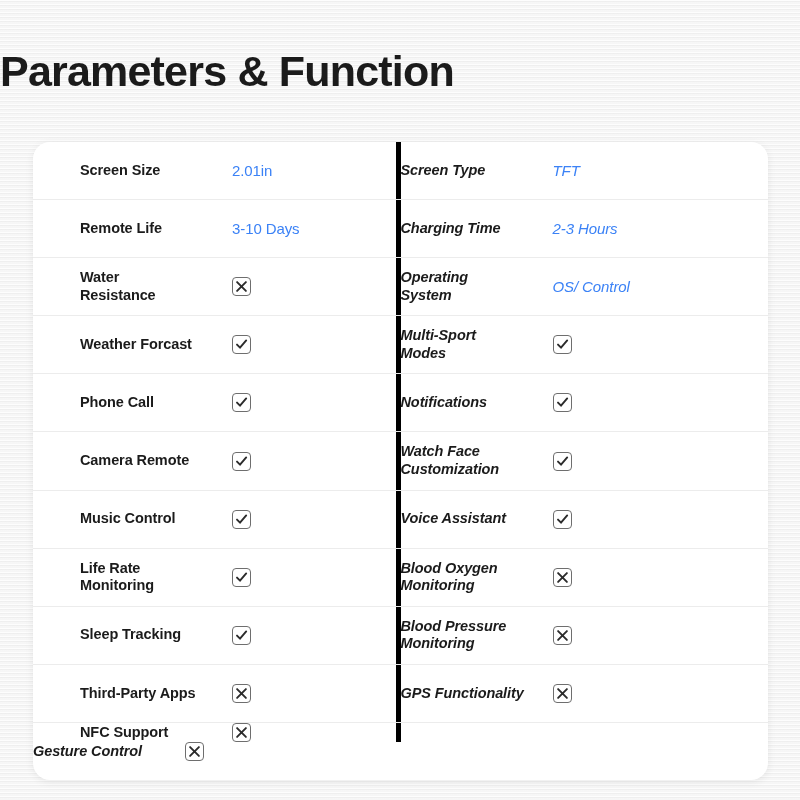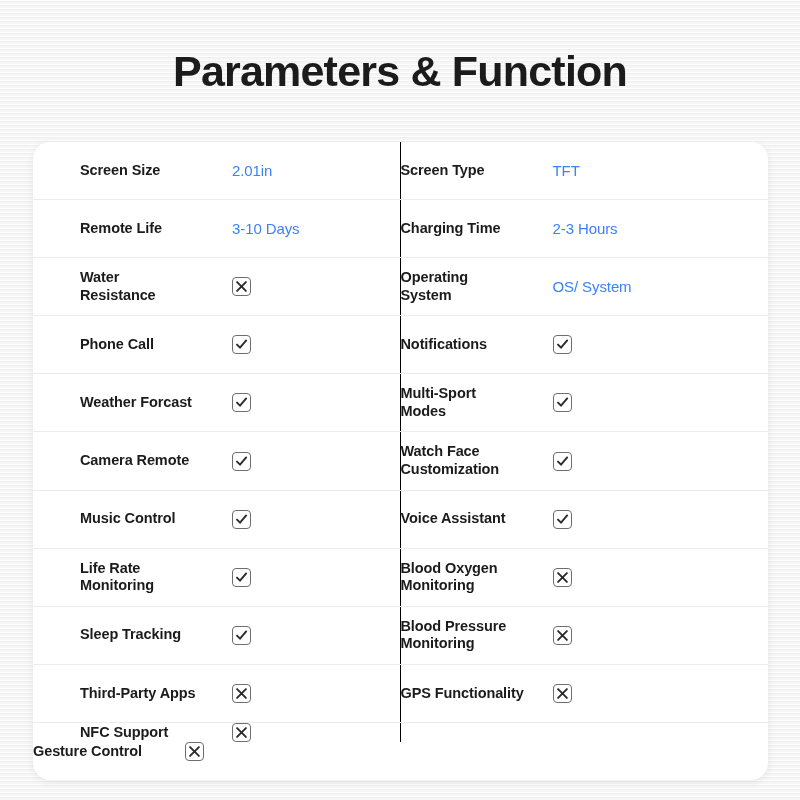--- a/index.html
+++ b/index.html
@@ -33,21 +33,21 @@
   .page {
     position: absolute;
     inset: 0;
   }
 
   .title {
     position: absolute;
     top: 48px;
     left: 0;
     width: 800px;
-    text-align: center;
+    text-align: left;
     font-size: 43px;
     font-weight: bold;
     letter-spacing: -0.8px;
     color: #1b1b1b;
     line-height: 1.1;
   }
 
   .table-card {
     position: absolute;
     left: 33px;
@@ -70,23 +70,24 @@
   }
 
   .half {
     width: 50%;
     display: flex;
     align-items: center;
     box-sizing: border-box;
   }
   .half.left {
     padding-left: 47px;
-    border-right: 1px solid #000000;
+    border-right: 5px solid #000000;
   }
   .half.right {
+    font-style: italic;
   }
 
   .label {
     font-size: 14.5px;
     font-weight: bold;
     color: #1b1b1b;
     line-height: 1.22;
     letter-spacing: -0.1px;
     width: 152px;
     flex: none;
@@ -152,39 +153,21 @@
 Resistance</div>
           <div class="box">
             <svg width="13" height="13" viewBox="0 0 13 13" aria-hidden="true">
               <path d="M2.1 2.1 L10.9 10.9 M10.9 2.1 L2.1 10.9" fill="none" stroke="#2b2b2b" stroke-width="1.9" stroke-linecap="round"></path>
             </svg>
           </div>
         </div>
         <div class="half right">
           <div class="label">Operating
 System</div>
-          <div class="value">OS/ System</div>
-        </div>
-      </div>
-      <div class="row">
-        <div class="half left">
-          <div class="label">Phone Call</div>
-          <div class="box">
-            <svg width="13" height="13" viewBox="0 0 13 13" aria-hidden="true">
-              <path d="M2 6.6 L5 9.7 L11.2 2.4" fill="none" stroke="#2b2b2b" stroke-width="1.9" stroke-linecap="round" stroke-linejoin="round"></path>
-            </svg>
-          </div>
-        </div>
-        <div class="half right">
-          <div class="label">Notifications</div>
-          <div class="box">
-            <svg width="13" height="13" viewBox="0 0 13 13" aria-hidden="true">
-              <path d="M2 6.6 L5 9.7 L11.2 2.4" fill="none" stroke="#2b2b2b" stroke-width="1.9" stroke-linecap="round" stroke-linejoin="round"></path>
-            </svg>
-          </div>
+          <div class="value">OS/ Control</div>
         </div>
       </div>
       <div class="row">
         <div class="half left">
           <div class="label">Weather Forcast</div>
           <div class="box">
             <svg width="13" height="13" viewBox="0 0 13 13" aria-hidden="true">
               <path d="M2 6.6 L5 9.7 L11.2 2.4" fill="none" stroke="#2b2b2b" stroke-width="1.9" stroke-linecap="round" stroke-linejoin="round"></path>
             </svg>
           </div>
@@ -194,20 +177,38 @@
 Modes</div>
           <div class="box">
             <svg width="13" height="13" viewBox="0 0 13 13" aria-hidden="true">
               <path d="M2 6.6 L5 9.7 L11.2 2.4" fill="none" stroke="#2b2b2b" stroke-width="1.9" stroke-linecap="round" stroke-linejoin="round"></path>
             </svg>
           </div>
         </div>
       </div>
       <div class="row">
         <div class="half left">
+          <div class="label">Phone Call</div>
+          <div class="box">
+            <svg width="13" height="13" viewBox="0 0 13 13" aria-hidden="true">
+              <path d="M2 6.6 L5 9.7 L11.2 2.4" fill="none" stroke="#2b2b2b" stroke-width="1.9" stroke-linecap="round" stroke-linejoin="round"></path>
+            </svg>
+          </div>
+        </div>
+        <div class="half right">
+          <div class="label">Notifications</div>
+          <div class="box">
+            <svg width="13" height="13" viewBox="0 0 13 13" aria-hidden="true">
+              <path d="M2 6.6 L5 9.7 L11.2 2.4" fill="none" stroke="#2b2b2b" stroke-width="1.9" stroke-linecap="round" stroke-linejoin="round"></path>
+            </svg>
+          </div>
+        </div>
+      </div>
+      <div class="row">
+        <div class="half left">
           <div class="label">Camera Remote</div>
           <div class="box">
             <svg width="13" height="13" viewBox="0 0 13 13" aria-hidden="true">
               <path d="M2 6.6 L5 9.7 L11.2 2.4" fill="none" stroke="#2b2b2b" stroke-width="1.9" stroke-linecap="round" stroke-linejoin="round"></path>
             </svg>
           </div>
         </div>
         <div class="half right">
           <div class="label">Watch Face
 Customization</div>

